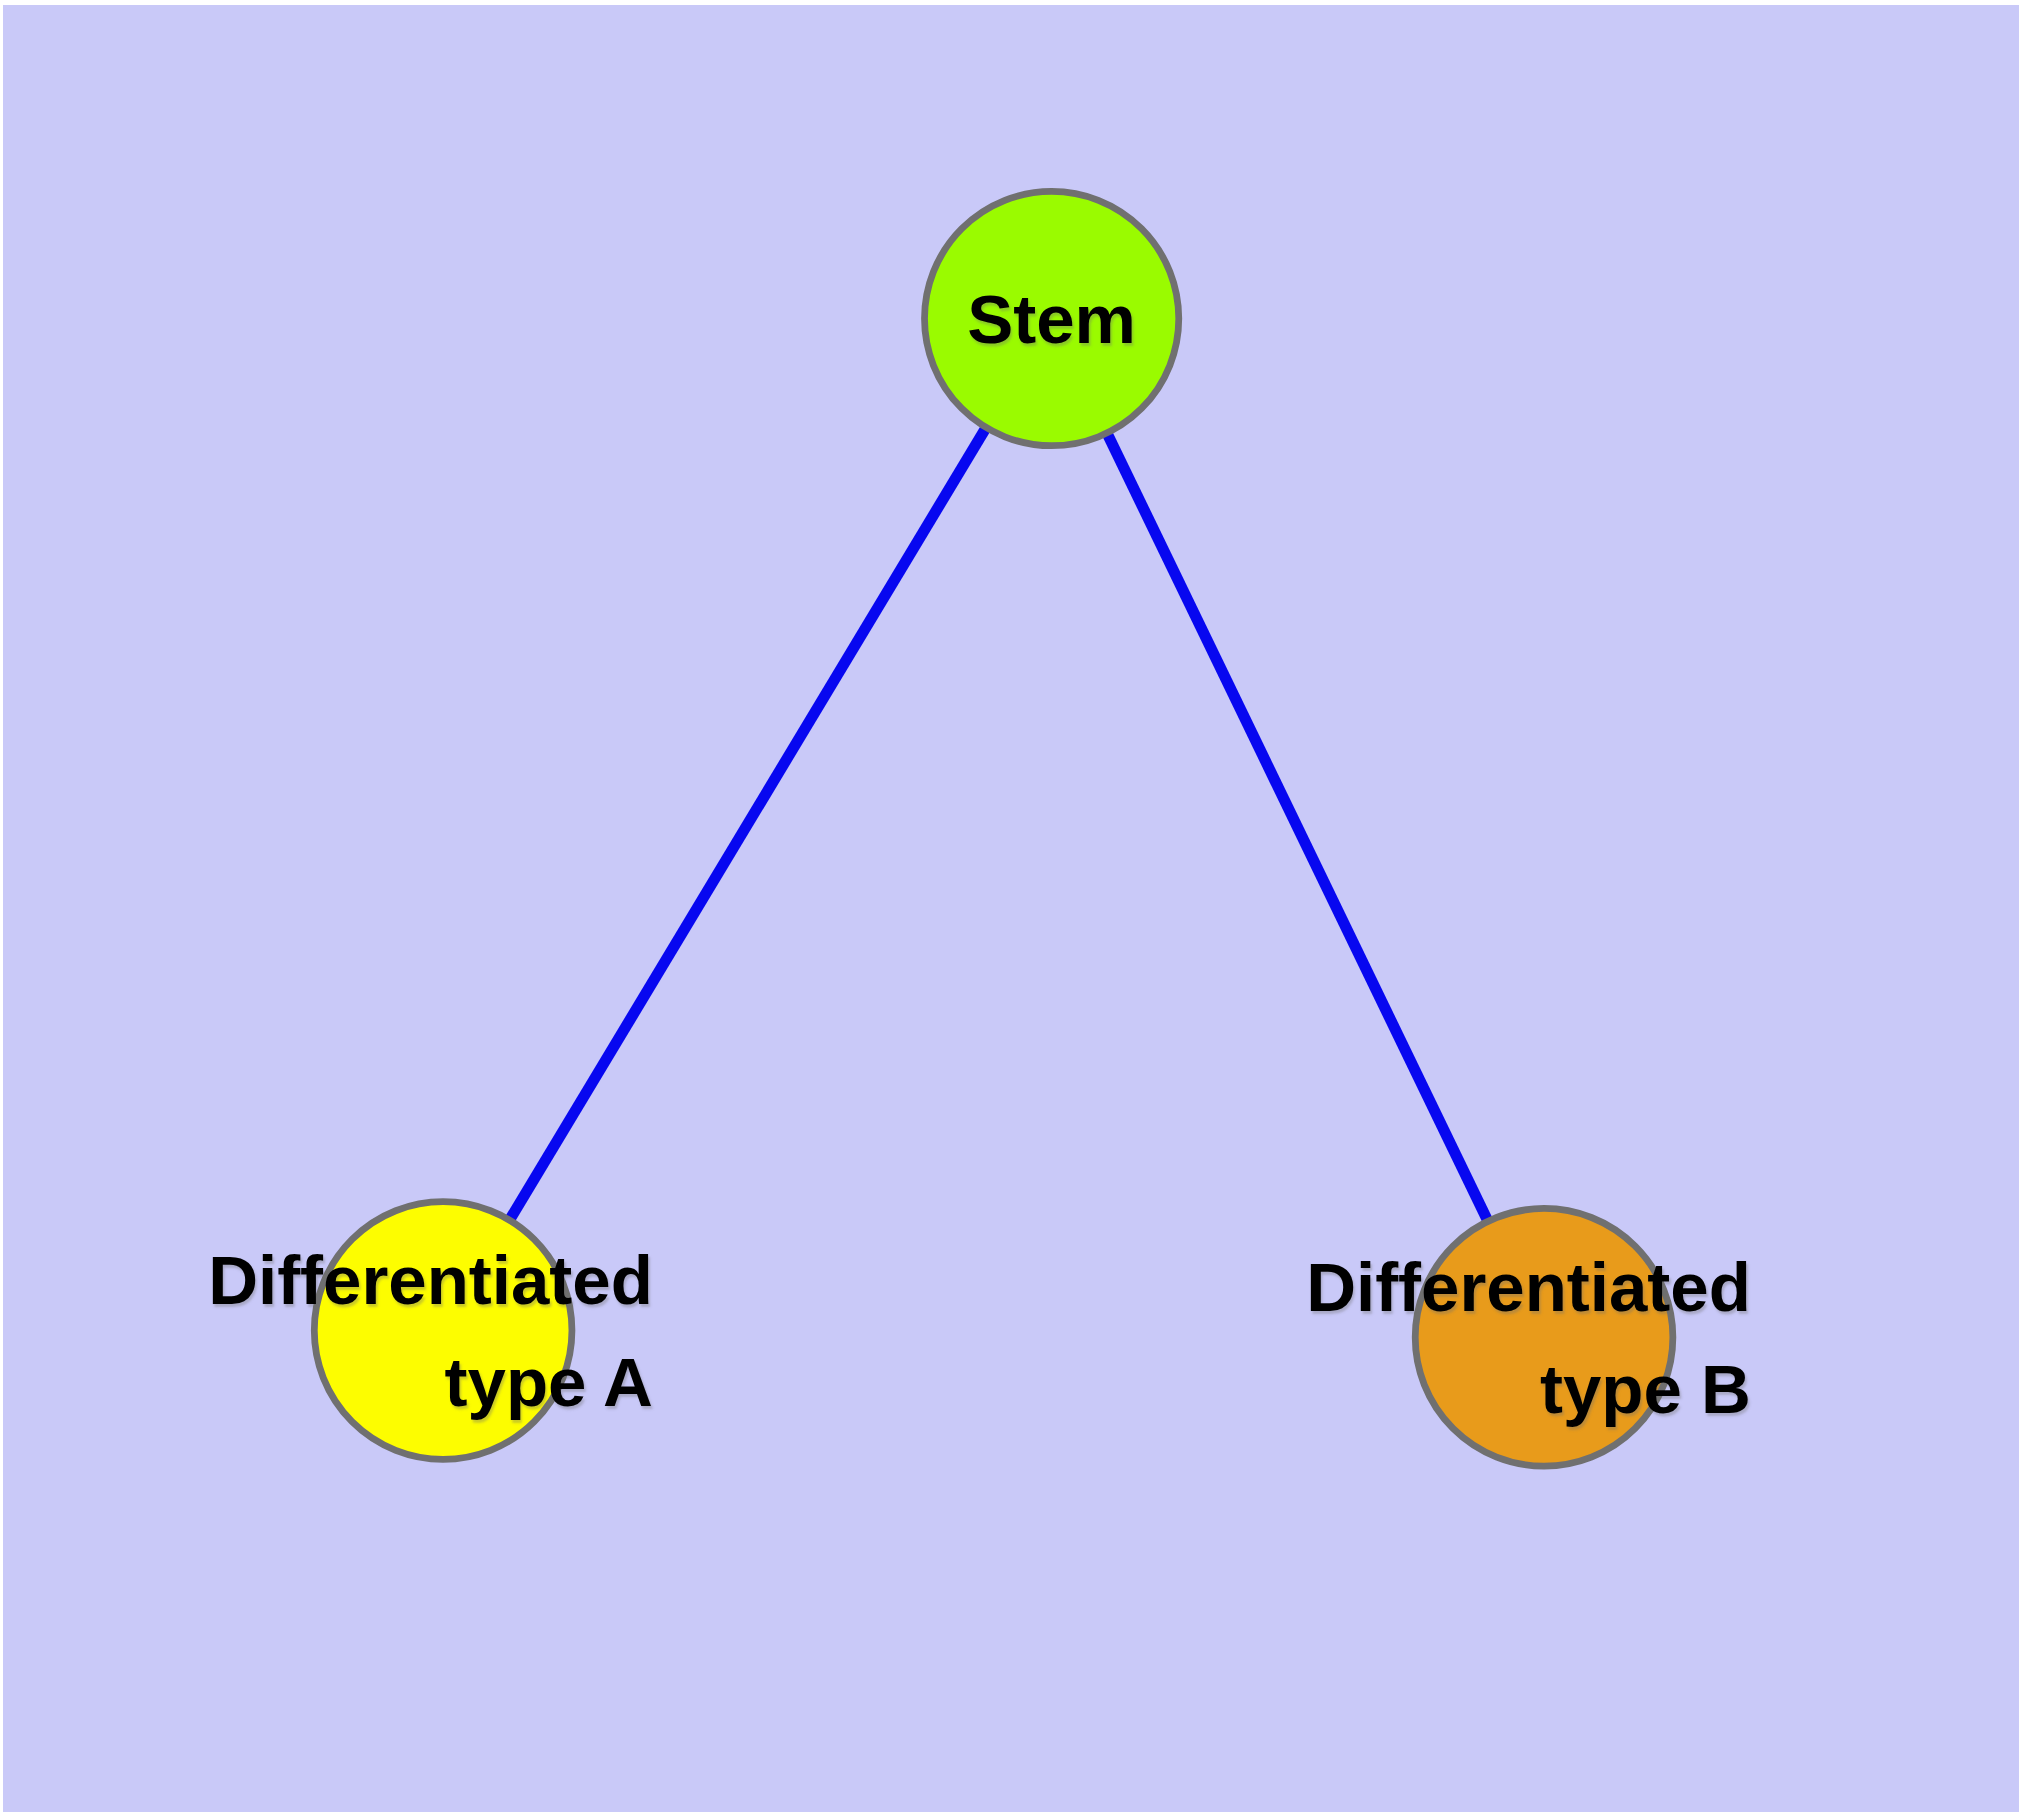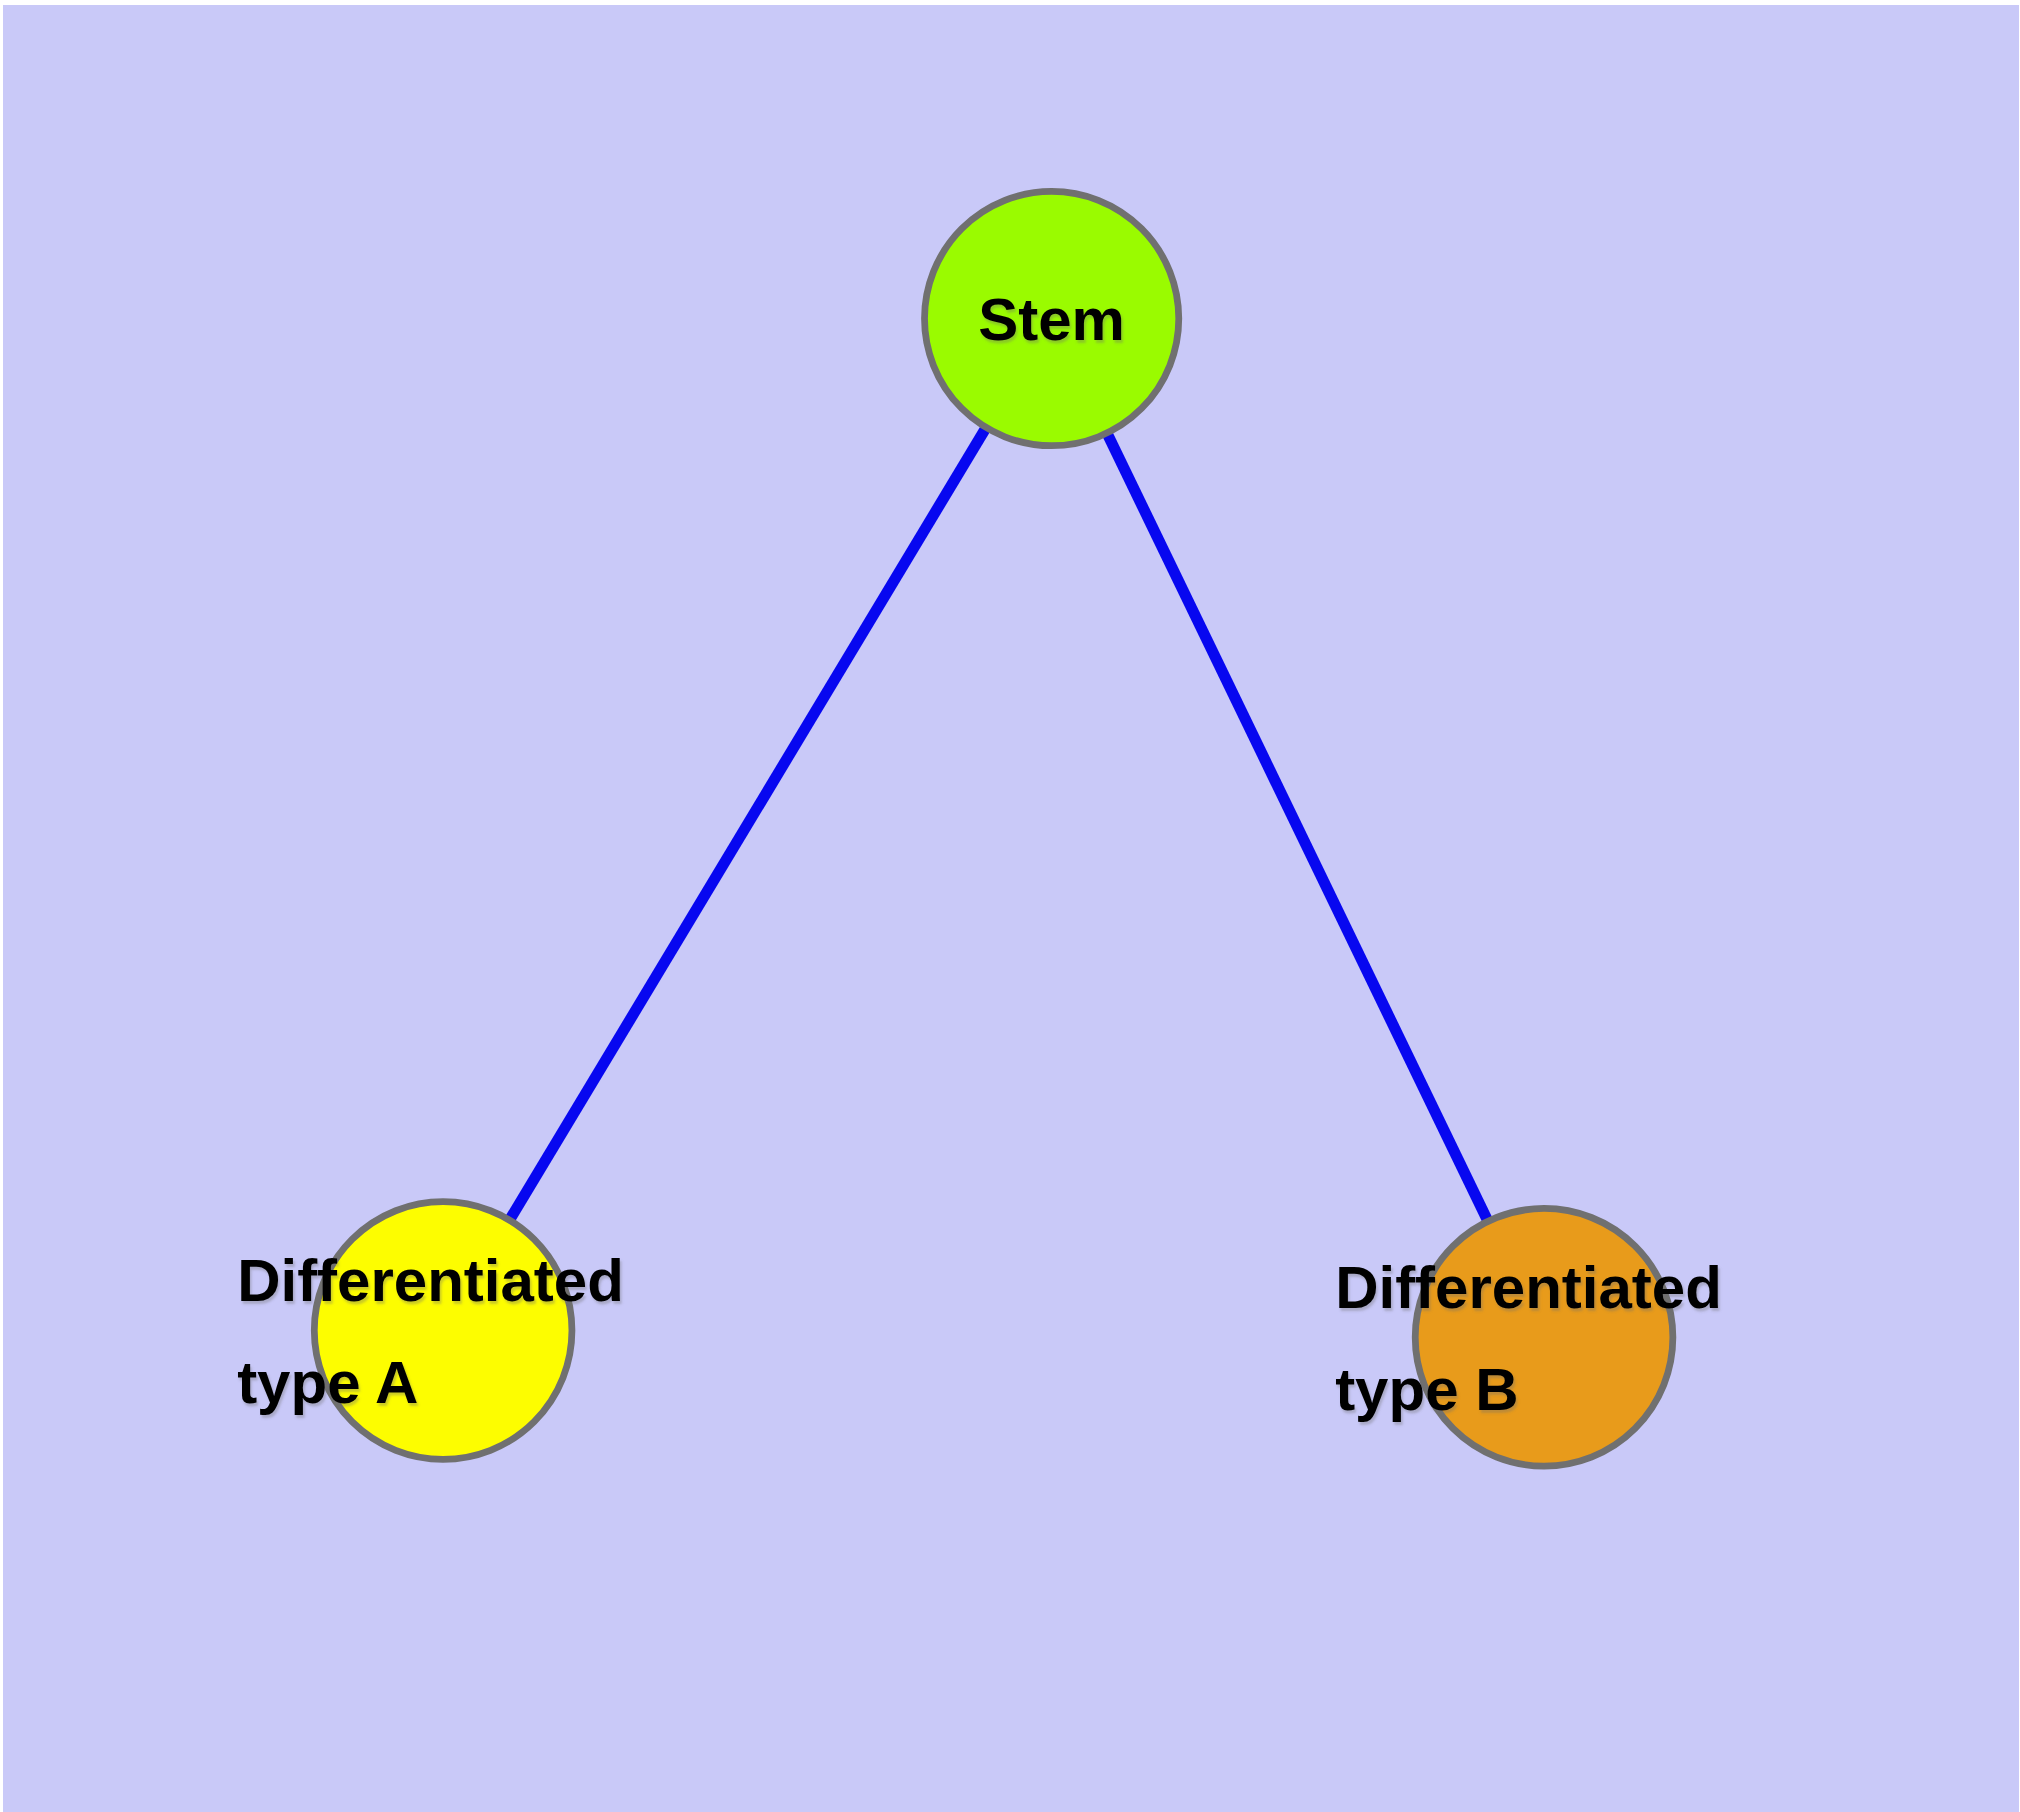--- a/index.html
+++ b/index.html
@@ -40,24 +40,24 @@
   }
   .node-circle {
     stroke: #707070;
     stroke-width: 8;
   }
   .node-label {
     position: absolute;
     transform: translate(-50%, -50%);
     color: #000000;
     font-weight: bold;
-    font-size: 60px;
+    font-size: 69px;
     line-height: 102px;
     white-space: pre-line;
-    text-align: left;
+    text-align: right;
     letter-spacing: 0px;
     text-shadow: 1.7px 3.4px 2.5px rgba(110,110,110,0.35);
     pointer-events: none;
   }
   #stem-label   { left: 1049px; top: 315px;  }
   #type-a-label { left: 428px;  top: 1327px; }
   #type-b-label { left: 1526px; top: 1334px; }
 </style>
 </head>
 <body>

